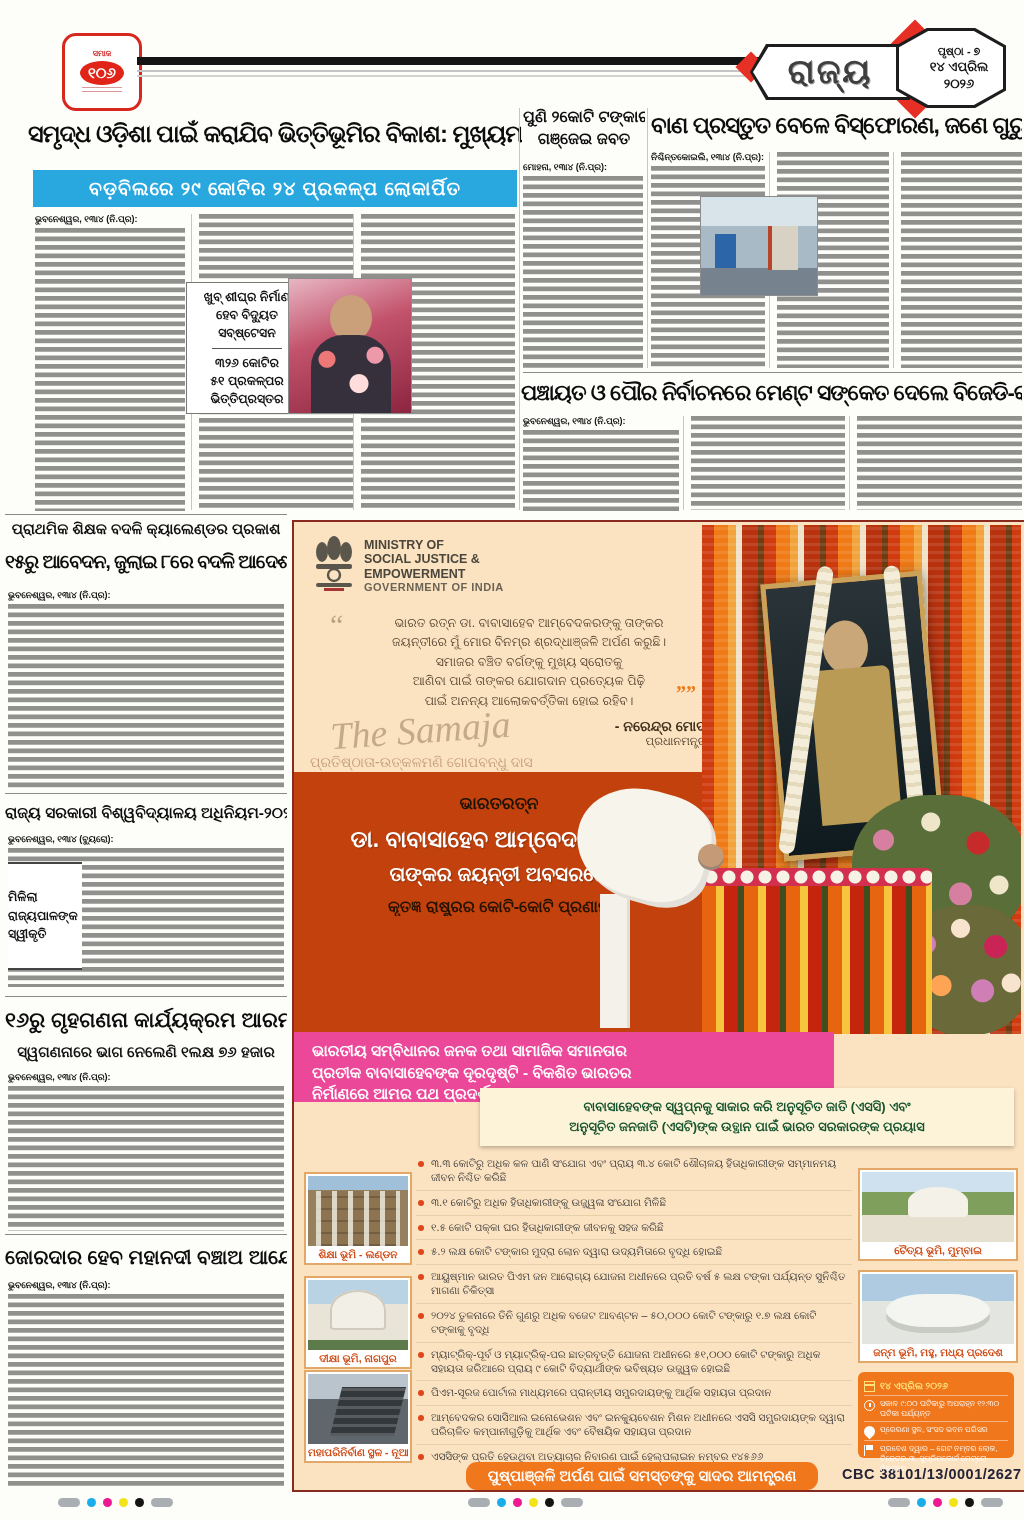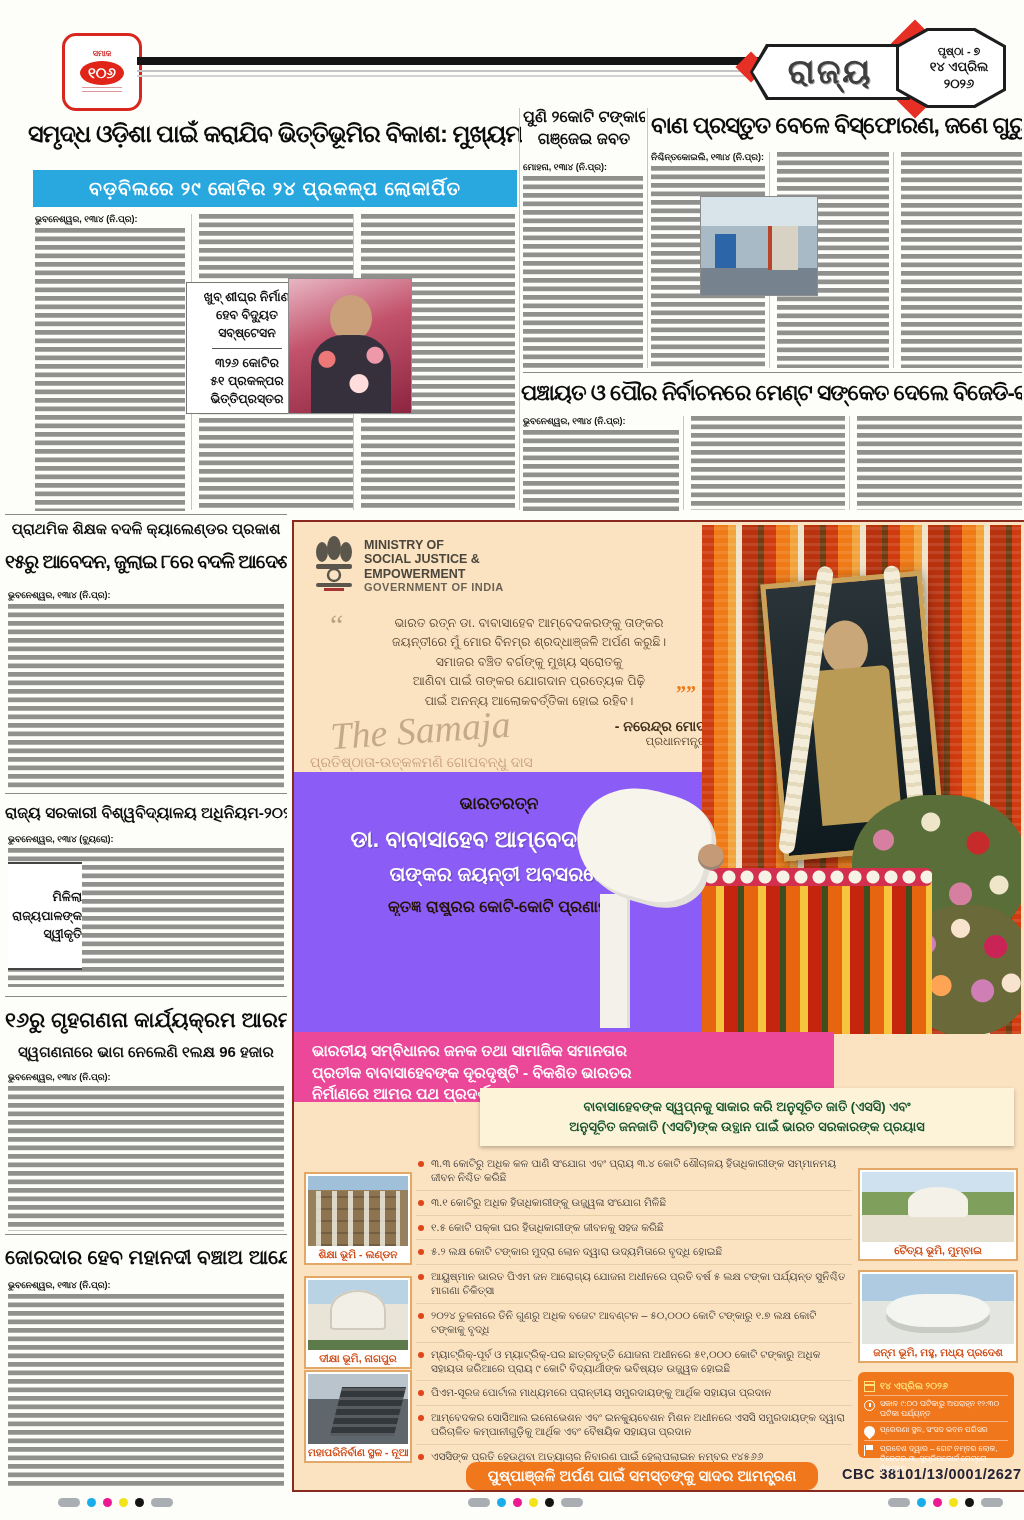--- a/index.html
+++ b/index.html
@@ -43,21 +43,21 @@
      radial-gradient(circle at 80% 25%,#e9a 8px,transparent 9px),#35303c;border-radius:40% 40% 0 0;}
   .blast-photo{background:linear-gradient(#d9e3ea 0 30%,#a9bac7 30% 72%,#76838f 72% 100%);}
   .blast-photo:before{content:"";position:absolute;left:12%;top:38%;width:18%;height:34%;background:#2d66a8;}
   .blast-photo:after{content:"";position:absolute;left:58%;top:30%;width:22%;height:44%;background:#d8d2c4;border-left:4px solid #b8452a;}
   
   #ad{left:292px;top:520px;width:792px;height:972px;background:#fbe2c1;border:2px solid #8a2a1e;box-sizing:border-box;}
   .min-line{font-size:12.5px;font-weight:800;color:#4a463c;line-height:1.15;}
   .min-govt{font-size:11px;font-weight:bold;color:#6a6456;letter-spacing:.5px;}
   .quote{font-size:12.5px;color:#584732;line-height:1.55;text-align:center;}
   .wm{pointer-events:none;z-index:2;}
-  .orangeblk{background:#8b5cf6;z-index:1;}
+  .orangeblk{background:#c2410c;z-index:1;}
   .redband{background:#ec4899;z-index:2;}
   .redband div{color:#fff;font-weight:800;font-size:15.5px;line-height:1.4;}
   .callout{background:#fcf3d8;box-shadow:0 2px 4px rgba(0,0,0,.25);z-index:4;display:flex;flex-direction:column;justify-content:center;}
   .callout div{color:#14532d;font-weight:800;font-size:13px;line-height:1.55;text-align:center;}
   .bullets{list-style:none;margin:0;padding:0;font-size:10.5px;color:#3a3a3a;line-height:1.32;}
   .bullets li{position:relative;padding:5px 2px 5px 15px;border-bottom:1px solid #e6d0ab;}
   .bullets li:last-child{border-bottom:none;}
   .bullets li:before{content:"";position:absolute;left:2px;top:9px;width:6px;height:6px;border-radius:50%;background:#e0451c;}
   .adcard{background:#fff;border:2px solid #e3a868;padding:2px;z-index:3;}
   .adcard .img{width:100%;height:70px;position:relative;overflow:hidden;}
@@ -216,29 +216,29 @@
     <span class="dateline">ଭୁବନେଶ୍ୱର, ୧୩ା୪ (ନି.ପ୍ର):</span>
     <div class="greek" style="height:187px;"></div>
   </div>
 
   <div class="abs hrule" style="left:5px;top:793px;width:282px;height:1px;"></div>
   <div class="abs hl ctr nowrap" style="left:5px;top:798px;width:282px;height:30px;font-size:15.5px;line-height:30px;">ରାଜ୍ୟ ସରକାରୀ ବିଶ୍ୱବିଦ୍ୟାଳୟ ଅଧିନିୟମ-୨୦୨୬ ଲାଗୁ</div>
   <div class="abs" style="left:8px;top:834px;width:276px;height:152px;">
     <span class="dateline">ଭୁବନେଶ୍ୱର, ୧୩ା୪ (ବ୍ୟୁରୋ):</span>
     <div class="greek" style="height:139px;"></div>
   </div>
-  <div class="abs" style="left:8px;top:862px;width:74px;height:104px;background:#fff;z-index:3;border-top:2px solid #444;border-bottom:2px solid #444;display:flex;flex-direction:column;align-items:flex-end;justify-content:center;font-weight:bold;font-size:12.5px;line-height:1.5;text-align:center;">
+  <div class="abs" style="left:8px;top:862px;width:74px;height:104px;background:#fff;z-index:3;border-top:2px solid #444;border-bottom:2px solid #444;display:flex;flex-direction:column;align-items:flex-start;justify-content:center;font-weight:bold;font-size:12.5px;line-height:1.5;text-align:center;">
     <div>ମିଳିଲା</div>
     <div>ରାଜ୍ୟପାଳଙ୍କ</div>
     <div>ସ୍ୱୀକୃତି</div>
   </div>
 
   <div class="abs hrule" style="left:5px;top:996px;width:282px;height:1px;"></div>
   <div class="abs hl ctr nowrap" style="left:5px;top:1002px;width:282px;height:36px;font-size:21px;line-height:36px;">୧୬ରୁ ଗୃହଗଣନା କାର୍ଯ୍ୟକ୍ରମ ଆରମ୍ଭ</div>
-  <div class="abs bold ctr nowrap" style="left:5px;top:1040px;width:282px;height:24px;font-size:15px;line-height:24px;">ସ୍ୱଗଣନାରେ ଭାଗ ନେଲେଣି ୧ଲକ୍ଷ 96 ହଜାର</div>
+  <div class="abs bold ctr nowrap" style="left:5px;top:1040px;width:282px;height:24px;font-size:15px;line-height:24px;">ସ୍ୱଗଣନାରେ ଭାଗ ନେଲେଣି ୧ଲକ୍ଷ ୭୬ ହଜାର</div>
   <div class="abs" style="left:8px;top:1072px;width:276px;height:158px;">
     <span class="dateline">ଭୁବନେଶ୍ୱର, ୧୩ା୪ (ନି.ପ୍ର):</span>
     <div class="greek" style="height:145px;"></div>
   </div>
 
   <div class="abs hrule" style="left:5px;top:1234px;width:282px;height:1px;"></div>
   <div class="abs hl ctr nowrap" style="left:5px;top:1240px;width:282px;height:34px;font-size:20px;line-height:34px;">ଜୋରଦାର ହେବ ମହାନଦୀ ବଞ୍ଚାଅ ଆନ୍ଦୋଳନ</div>
   <div class="abs" style="left:8px;top:1280px;width:276px;height:206px;">
     <span class="dateline">ଭୁବନେଶ୍ୱର, ୧୩ା୪ (ନି.ପ୍ର):</span>
     <div class="greek" style="height:193px;"></div>

